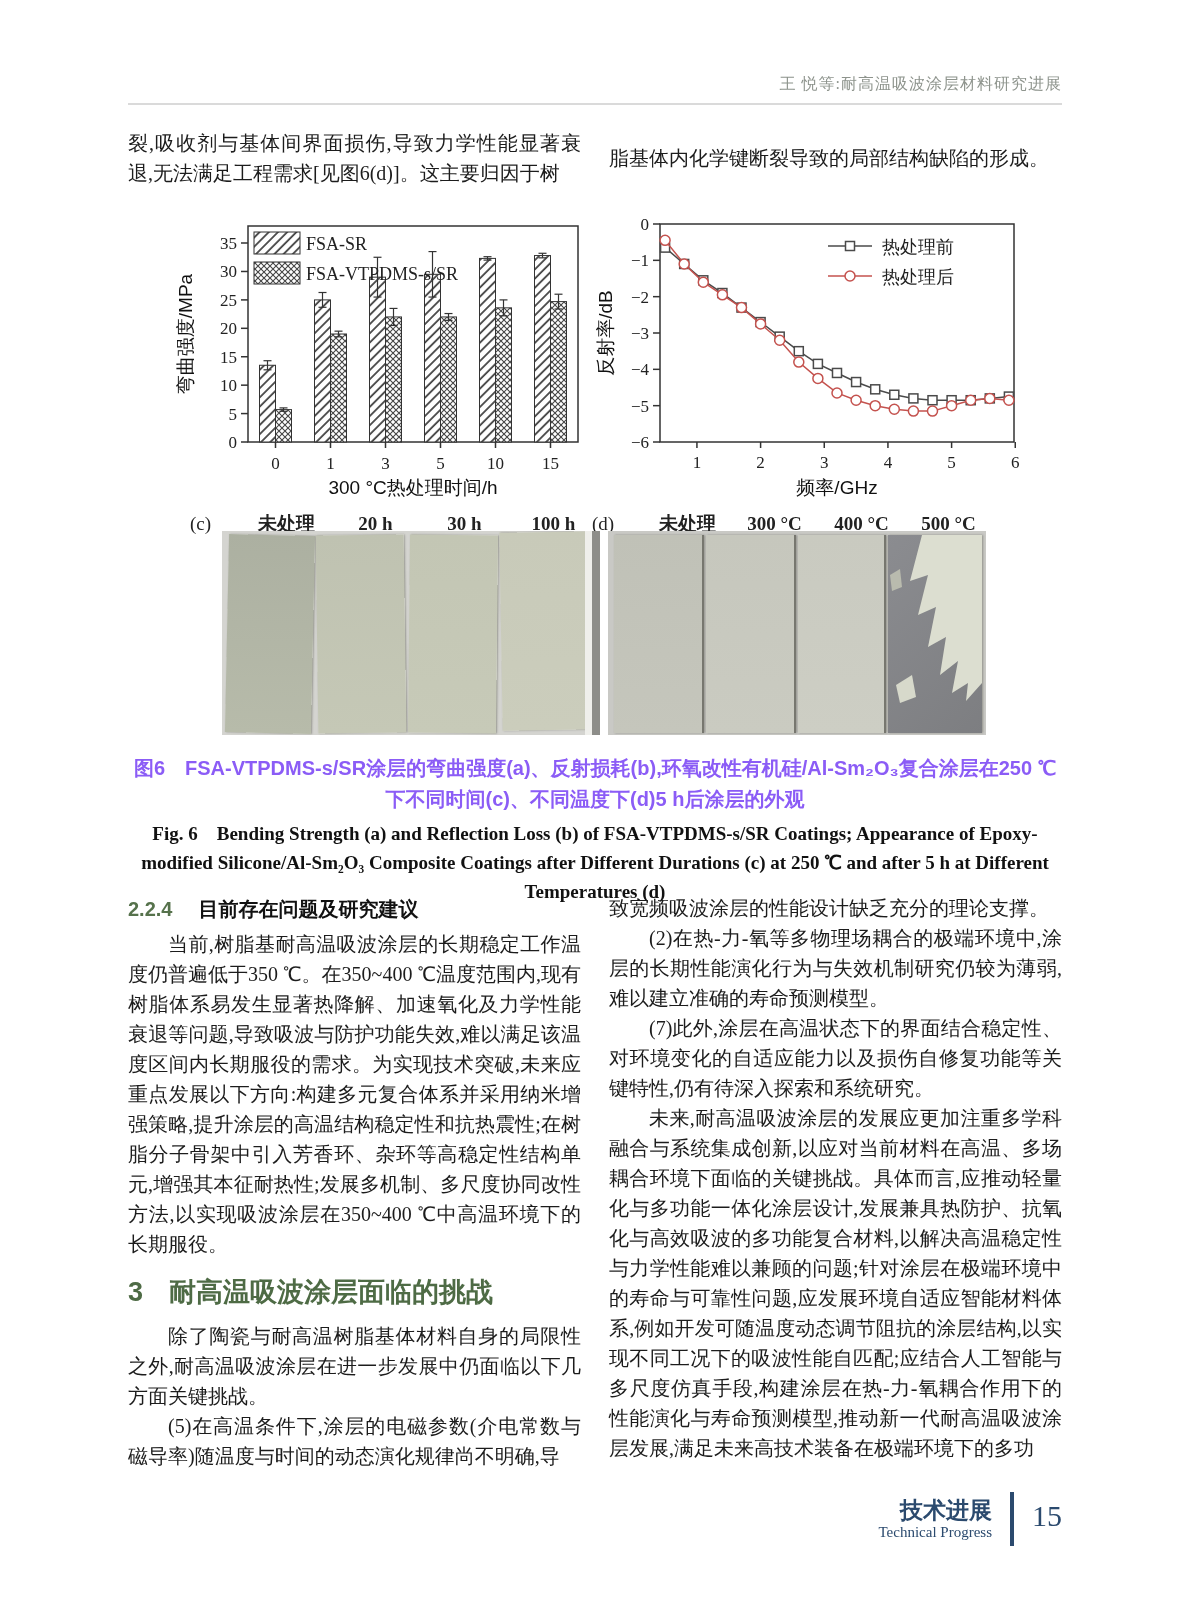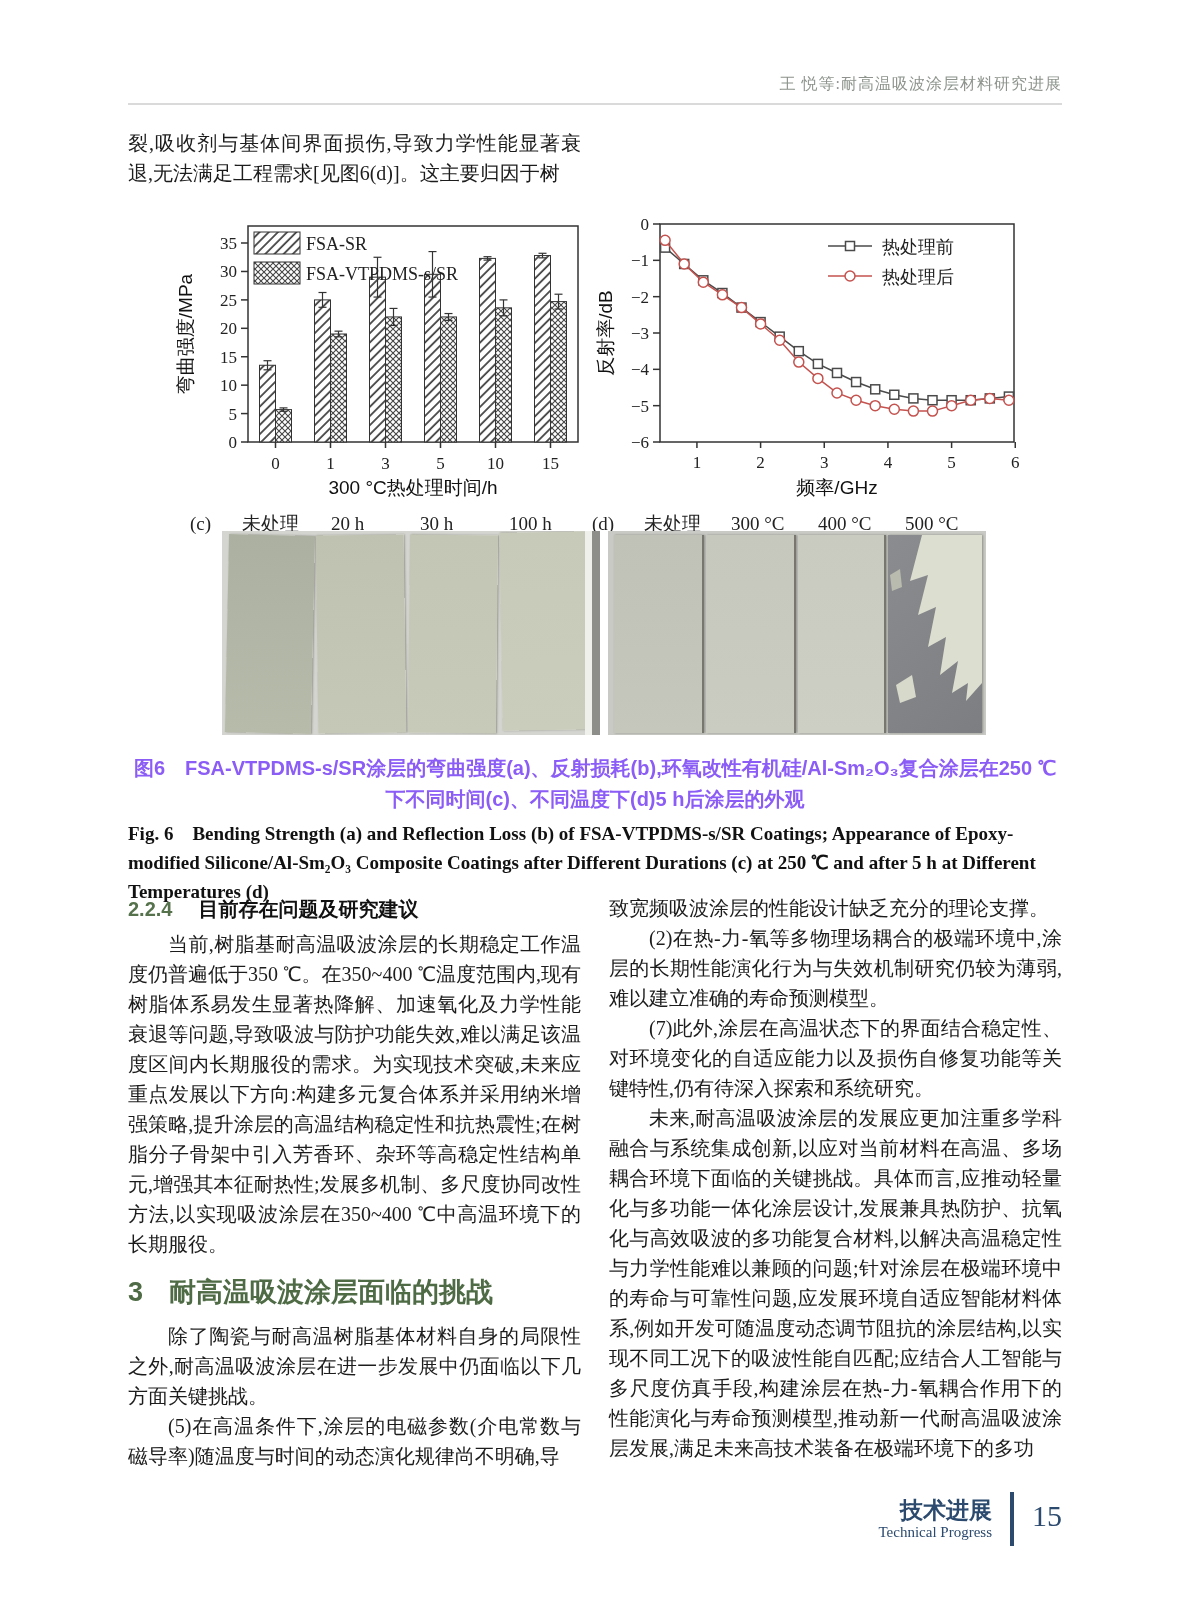--- a/index.html
+++ b/index.html
@@ -18,41 +18,41 @@
   .panel-label{position:absolute;font:20px "Liberation Serif",serif;color:#222;}
 
   svg.chart{position:absolute;background:#fff;}
   .tick{font:17px "Liberation Serif",serif;fill:#222;}
   .leg{font:18px "Liberation Serif",serif;fill:#222;}
   .axl{font:19px "Liberation Sans",sans-serif;fill:#111;}
 
   .photo-labels{position:absolute;top:511px;display:flex;align-items:baseline;
     font:19px "Liberation Serif",serif;color:#222;}
   .photo-labels .pl{width:52px;}
-  .photo-labels .itm{flex:1;}
+  .photo-labels .itm{flex:1;text-align:center;font-weight:bold;}
 
   .photo{position:absolute;top:531px;height:204px;overflow:hidden;}
   .photo-c{left:222px;width:375px;background:#d4d4d0;}
   .photo-d{left:608px;width:378px;background:#c9c9c5;}
   .sample{position:absolute;top:4px;height:198px;box-shadow:1px 0 2px rgba(40,40,30,.35);}
   .c1{left:5px;width:86px;background:linear-gradient(180deg,#acb0a1,#b7bbaa);transform:rotate(1.2deg);}
   .c2{left:95px;width:88px;background:linear-gradient(180deg,#bfc2b1,#c5c8b6);transform:rotate(-0.8deg);}
   .c3{left:187px;width:88px;background:linear-gradient(180deg,#c3c6b4,#c7cab8);transform:rotate(0.6deg);}
   .c4{left:279px;width:92px;top:1px;background:linear-gradient(180deg,#c8cab9,#cbcdbc);transform:rotate(-1deg);}
   .d1{left:6px;width:88px;background:linear-gradient(180deg,#c0c1b7,#c5c6bc);border-right:2px solid #77776f;}
   .d2{left:98px;width:88px;background:linear-gradient(180deg,#c6c7bd,#cacbc1);border-right:2px solid #77776f;}
   .d3{left:190px;width:86px;background:linear-gradient(180deg,#c9cac0,#cdcec4);border-right:2px solid #77776f;}
   .d4{left:280px;width:94px;background:linear-gradient(135deg,#8b8c90,#7d7e81);}
   .sliver{position:absolute;top:531px;left:585px;width:15px;height:204px;
     background:linear-gradient(to right,#efefeb 0 45%,#8d8d89 45%);}
   .flake{position:absolute;top:0;left:0;width:100%;height:100%;}
 
   .caption{position:absolute;top:753px;left:128px;width:934px;}
   .cap-zh{font:bold 20px/31px "Liberation Sans",sans-serif;text-align:center;color:#8b5cf6;margin:0;}
-  .cap-en{font:bold 19px/29px "Liberation Serif",serif;color:#111;margin:4px 0 0;}
+  .cap-en{font:bold 19px/29px "Liberation Serif",serif;text-align:center;color:#111;margin:4px 0 0;}
 
   .body-block{top:893px;}
   .h224{font:bold 20px/32px "Liberation Sans",sans-serif;margin:0 0 4px;color:#111;}
   .sec-num{color:#56724c;margin-right:26px;}
   .h3{font:bold 27px/34px "Liberation Sans",sans-serif;color:#4e6b45;margin:16px 0 12px;}
   .h3num{margin-right:26px;}
 
   .footer{position:absolute;top:1492px;right:125px;display:flex;align-items:center;gap:18px;}
   .footer-zh{font:bold 23px/26px "Liberation Sans",sans-serif;color:#2b4a6e;text-align:right;}
   .footer-en{font:15px/18px "Liberation Serif",serif;color:#2b4a6e;text-align:right;}
@@ -62,20 +62,21 @@
 </head>
 <body>
 
 <div class="page">
 
   <div class="running-head">王  悦等:耐高温吸波涂层材料研究进展</div>
   <div class="head-rule"></div>
 
   <div class="cols" style="top:128px;align-items:center;">
     <p class="col body-text">裂,吸收剂与基体间界面损伤,导致力学性能显著衰退,无法满足工程需求[见图6(d)]。这主要归因于树</p>
+    <p class="col body-text">脂基体内化学键断裂导致的局部结构缺陷的形成。</p>
   </div>
 
   <span class="panel-label" style="left:188px;top:220px;">(a)</span>
   <svg id="chart-a" class="chart" style="left:168px;top:212px;" width="420" height="288">
     <defs>
       <pattern id="pat-diag" width="7" height="6.5" patternUnits="userSpaceOnUse" patternTransform="rotate(-45)">
         <rect width="7" height="6.5" fill="#ffffff"></rect>
         <line x1="0" y1="1" x2="7" y2="1" stroke="#444" stroke-width="1.8"></line>
       </pattern>
       <pattern id="pat-cross" width="6" height="6" patternUnits="userSpaceOnUse">

